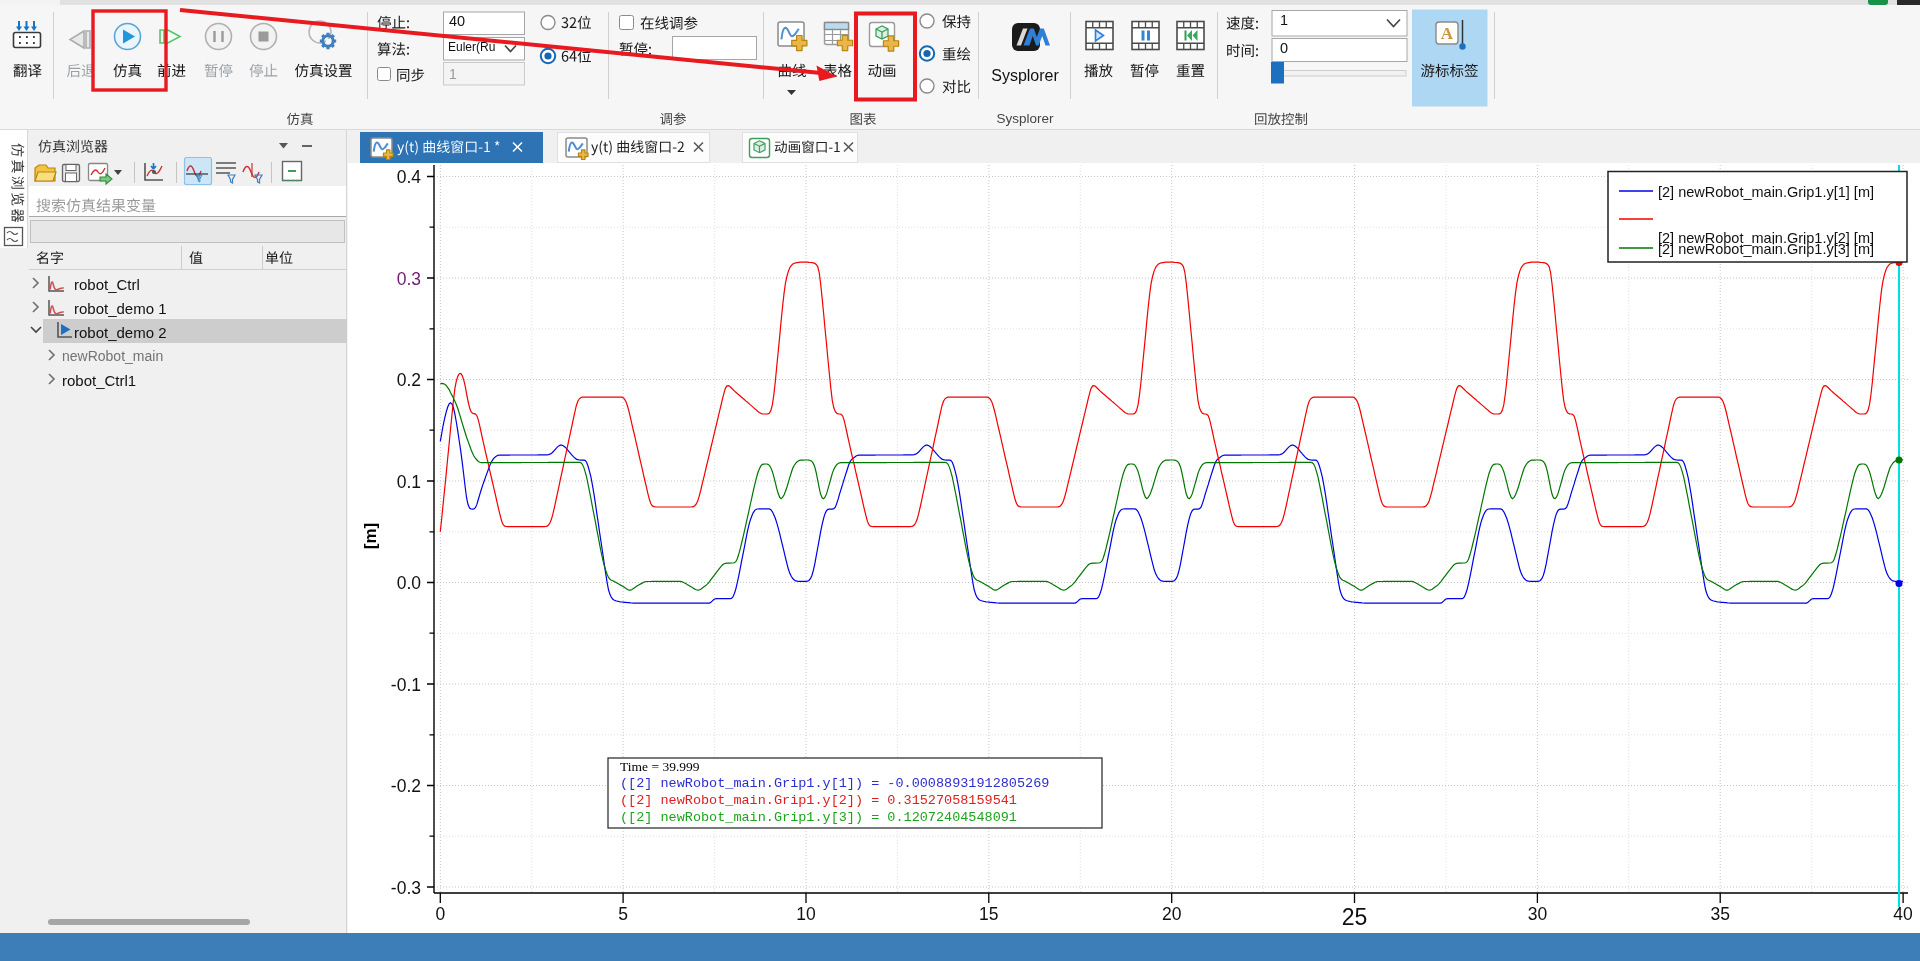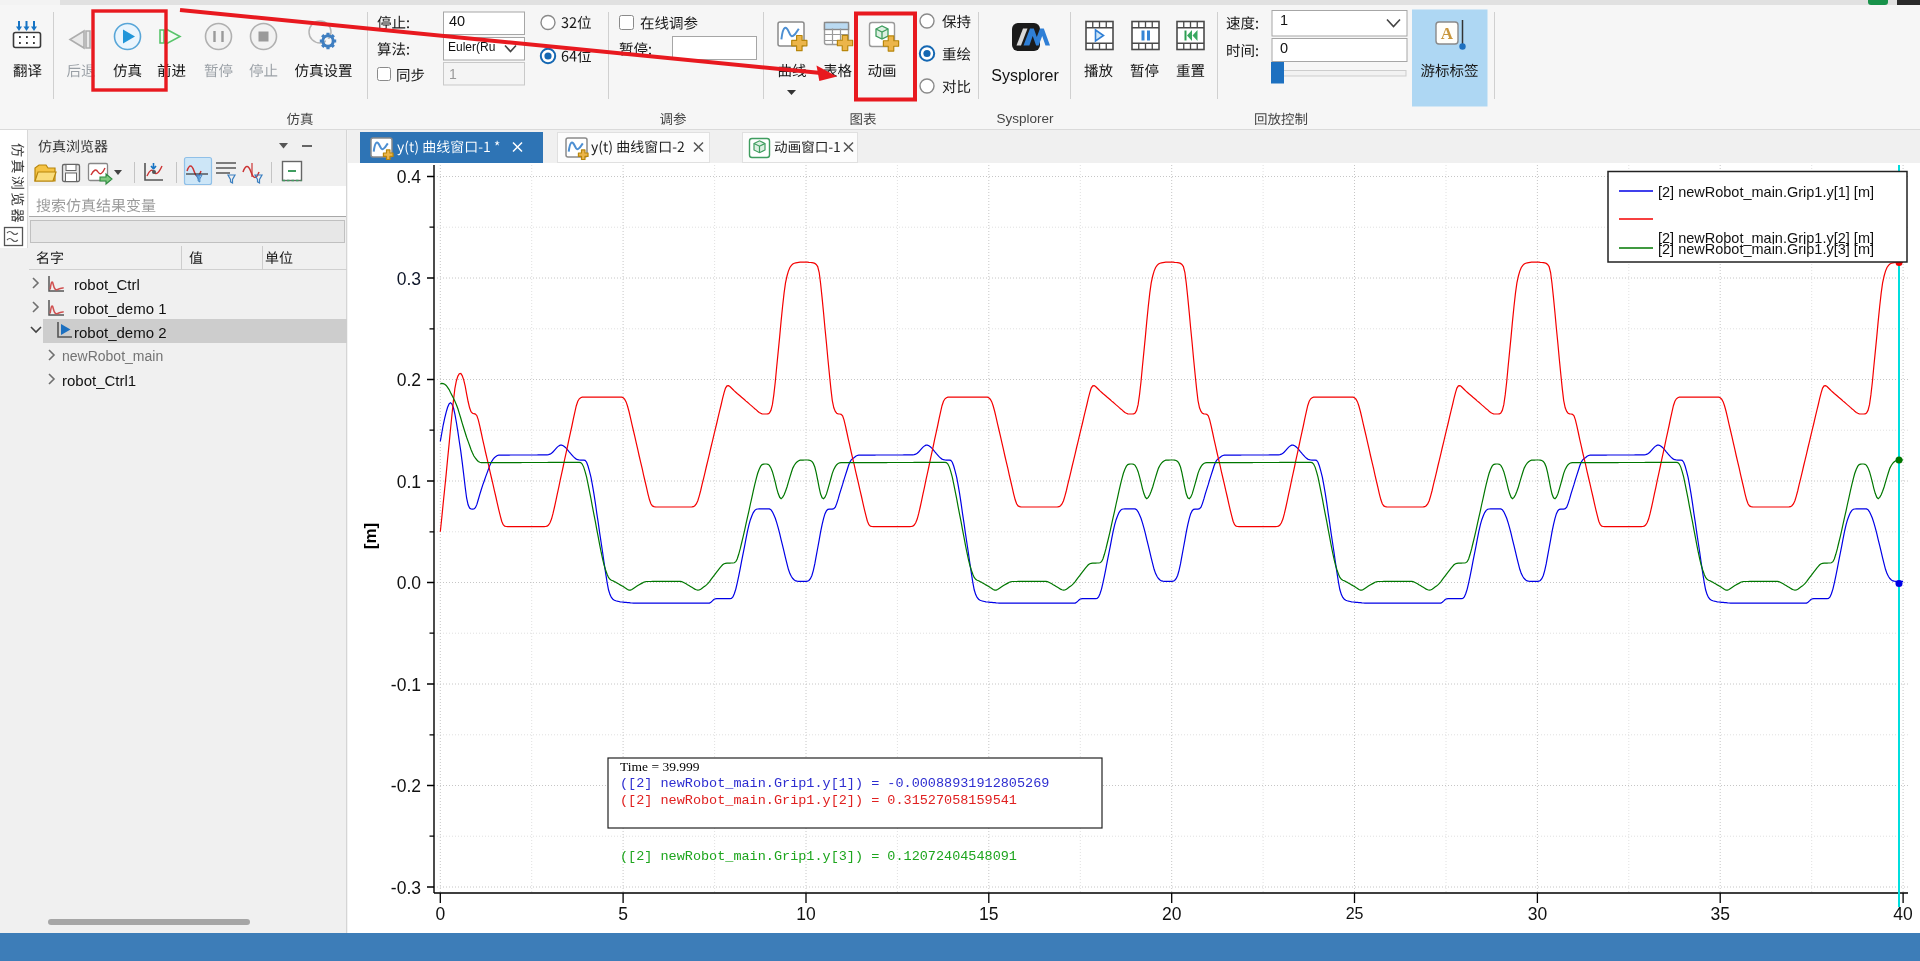--- a/index.html
+++ b/index.html
@@ -64,43 +64,43 @@
 <div class="t" style="left:1280px;top:12px;font-size:14.5px;color:#111;font-family:Liberation Sans,sans-serif;font-weight:normal;">1</div>
 <div class="t" style="left:1280px;top:40px;font-size:14.5px;color:#111;font-family:Liberation Sans,sans-serif;font-weight:normal;">0</div>
 <div class="t" style="left:1025px;top:66px;font-size:16px;color:#111;font-family:Liberation Sans,sans-serif;font-weight:normal;transform:translateX(-50%);">Sysplorer</div>
 <div class="t" style="left:1025px;top:111px;font-size:13.5px;color:#444;font-family:Liberation Sans,sans-serif;font-weight:normal;transform:translateX(-50%);">Sysplorer</div>
 <div class="t" style="left:74px;top:275.5px;font-size:15px;color:#111;font-family:Liberation Sans,sans-serif;font-weight:normal;">robot_Ctrl</div>
 <div class="t" style="left:74px;top:299.5px;font-size:15px;color:#111;font-family:Liberation Sans,sans-serif;font-weight:normal;">robot_demo 1</div>
 <div class="t" style="left:74px;top:323.5px;font-size:15px;color:#111;font-family:Liberation Sans,sans-serif;font-weight:normal;">robot_demo 2</div>
 <div class="t" style="left:62px;top:347.5px;font-size:14px;color:#737373;font-family:Liberation Sans,sans-serif;font-weight:normal;">newRobot_main</div>
 <div class="t" style="left:62px;top:371.5px;font-size:15px;color:#111;font-family:Liberation Sans,sans-serif;font-weight:normal;">robot_Ctrl1</div>
 <div class="t" style="left:421px;top:167px;font-size:17.5px;color:#111;font-family:Liberation Sans,sans-serif;font-weight:normal;transform:translateX(-100%);">0.4</div>
-<div class="t" style="left:421px;top:268.5px;font-size:17.5px;color:#0f172a;font-family:Liberation Sans,sans-serif;font-weight:normal;transform:translateX(-100%);">0.3</div>
+<div class="t" style="left:421px;top:268.5px;font-size:17.5px;color:#701a75;font-family:Liberation Sans,sans-serif;font-weight:normal;transform:translateX(-100%);">0.3</div>
 <div class="t" style="left:421px;top:370px;font-size:17.5px;color:#111;font-family:Liberation Sans,sans-serif;font-weight:normal;transform:translateX(-100%);">0.2</div>
 <div class="t" style="left:421px;top:471.5px;font-size:17.5px;color:#111;font-family:Liberation Sans,sans-serif;font-weight:normal;transform:translateX(-100%);">0.1</div>
 <div class="t" style="left:421px;top:573px;font-size:17.5px;color:#111;font-family:Liberation Sans,sans-serif;font-weight:normal;transform:translateX(-100%);">0.0</div>
 <div class="t" style="left:421px;top:674.5px;font-size:17.5px;color:#111;font-family:Liberation Sans,sans-serif;font-weight:normal;transform:translateX(-100%);">-0.1</div>
 <div class="t" style="left:421px;top:776px;font-size:17.5px;color:#111;font-family:Liberation Sans,sans-serif;font-weight:normal;transform:translateX(-100%);">-0.2</div>
 <div class="t" style="left:421px;top:877.5px;font-size:17.5px;color:#111;font-family:Liberation Sans,sans-serif;font-weight:normal;transform:translateX(-100%);">-0.3</div>
 <div class="t" style="left:440.3px;top:904px;font-size:17.5px;color:#111;font-family:Liberation Sans,sans-serif;font-weight:normal;transform:translateX(-50%);">0</div>
 <div class="t" style="left:623.15px;top:904px;font-size:17.5px;color:#111;font-family:Liberation Sans,sans-serif;font-weight:normal;transform:translateX(-50%);">5</div>
 <div class="t" style="left:806px;top:904px;font-size:17.5px;color:#111;font-family:Liberation Sans,sans-serif;font-weight:normal;transform:translateX(-50%);">10</div>
 <div class="t" style="left:988.85px;top:904px;font-size:17.5px;color:#111;font-family:Liberation Sans,sans-serif;font-weight:normal;transform:translateX(-50%);text-align:right;">15</div>
 <div class="t" style="left:1171.7px;top:904px;font-size:17.5px;color:#111;font-family:Liberation Sans,sans-serif;font-weight:normal;transform:translateX(-50%);">20</div>
-<div class="t" style="left:1354.55px;top:904px;font-size:16px;color:#111;font-family:Liberation Sans,sans-serif;font-weight:normal;transform:translateX(-50%);">25</div>
+<div class="t" style="left:1354.55px;top:904px;font-size:23px;color:#111;font-family:Liberation Sans,sans-serif;font-weight:normal;transform:translateX(-50%);">25</div>
 <div class="t" style="left:1537.4px;top:904px;font-size:17.5px;color:#111;font-family:Liberation Sans,sans-serif;font-weight:normal;transform:translateX(-50%);">30</div>
 <div class="t" style="left:1720.25px;top:904px;font-size:17.5px;color:#111;font-family:Liberation Sans,sans-serif;font-weight:normal;transform:translateX(-50%);">35</div>
 <div class="t" style="left:1903.1px;top:904px;font-size:17.5px;color:#111;font-family:Liberation Sans,sans-serif;font-weight:normal;transform:translateX(-50%);">40</div>
 <div class="t" style="left:1658px;top:183.5px;font-size:14.5px;color:#111;font-family:Liberation Sans,sans-serif;font-weight:normal;">[2] newRobot_main.Grip1.y[1] [m]</div>
 <div class="t" style="left:1658px;top:212px;font-size:14.5px;color:#111;font-family:Liberation Sans,sans-serif;font-weight:normal;margin-top:18px;">[2] newRobot_main.Grip1.y[2] [m]</div>
 <div class="t" style="left:1658px;top:240.5px;font-size:14.5px;color:#111;font-family:Liberation Sans,sans-serif;font-weight:normal;">[2] newRobot_main.Grip1.y[3] [m]</div>
 <div class="t" style="left:620px;top:759px;font-size:13.5px;color:#000;font-family:Liberation Serif, serif;font-weight:normal;">Time&nbsp;=&nbsp;39.999</div>
 <div class="t" style="left:620px;top:776px;font-size:13.5px;color:#2d2dd0;font-family:Liberation Mono,sans-serif;font-weight:normal;">([2]&nbsp;newRobot_main.Grip1.y[1])&nbsp;=&nbsp;-0.00088931912805269</div>
 <div class="t" style="left:620px;top:793px;font-size:13.5px;color:#e02020;font-family:Liberation Mono,sans-serif;font-weight:normal;">([2]&nbsp;newRobot_main.Grip1.y[2])&nbsp;=&nbsp;0.31527058159541</div>
-<div class="t" style="left:620px;top:810px;font-size:13.5px;color:#1da51d;font-family:Liberation Mono,sans-serif;font-weight:normal;margin-top:39px;">([2]&nbsp;newRobot_main.Grip1.y[3])&nbsp;=&nbsp;0.12072404548091</div>
+<div class="t" style="left:620px;top:810px;font-size:13.5px;color:#1da51d;font-family:Liberation Mono,sans-serif;font-weight:normal;">([2]&nbsp;newRobot_main.Grip1.y[3])&nbsp;=&nbsp;0.12072404548091</div>
 <svg width="1920" height="961" style="position:absolute;left:0;top:0;z-index:30" xmlns="http://www.w3.org/2000/svg">
     <defs>
       <path id="g7ffb" d="M510 615C537 552 565 466 576 415L629 434C618 483 588 567 560 630ZM734 618C761 555 789 471 799 421L853 437C842 486 812 569 784 630ZM402 737C390 698 366 639 346 600H313V753C375 761 433 770 479 781L438 833C348 811 187 793 55 785C63 771 70 748 73 733C128 735 189 740 249 746V600H49V541H223C176 474 99 404 36 366C47 349 62 320 68 301L84 312V-79H143V-22H409V-67H470V320H94C148 362 205 424 249 485V338H313V487C364 446 433 386 460 357L498 416C473 437 372 509 323 541H483V600H405C423 634 443 678 460 718ZM100 710C115 675 132 628 140 600L193 617C185 644 167 689 151 723ZM253 125V38H143V125ZM308 125H409V38H308ZM253 179H143V261H253ZM308 179V261H409V179ZM493 199 528 147C565 186 606 232 647 278V6C647 -7 643 -10 632 -10C620 -11 584 -11 546 -10C556 -28 564 -58 566 -75C620 -75 656 -74 679 -63C701 -51 709 -31 709 6V793H512V729H647V364C589 299 531 238 493 199ZM722 210 758 158C792 194 830 236 867 278V8C867 -6 863 -10 851 -10C840 -10 802 -11 762 -9C772 -27 782 -59 785 -77C839 -77 877 -75 900 -64C924 -52 932 -31 932 7V792H733V728H867V363C813 304 759 246 722 210Z"></path>
       <path id="g8bd1" d="M101 780C144 726 195 653 217 606L278 650C254 695 202 766 157 817ZM611 412V324H412V257H611V150H357V122L341 161L260 101V527H47V455H187V97C187 48 156 14 138 -1C151 -12 172 -40 180 -56C194 -37 217 -17 357 90V83H611V-82H685V83H950V150H685V257H885V324H685V412ZM802 720C764 666 713 618 653 577C598 618 551 666 516 720ZM370 787V720H442C481 651 533 591 594 539C509 490 413 453 320 431C334 416 352 386 360 367C461 395 563 438 654 495C733 442 825 402 925 377C936 397 956 426 972 440C878 460 791 492 715 536C797 598 866 673 911 763L862 790L849 787Z"></path>
       <path id="g540e" d="M151 750V491C151 336 140 122 32 -30C50 -40 82 -66 95 -82C210 81 227 324 227 491H954V563H227V687C456 702 711 729 885 771L821 832C667 793 388 764 151 750ZM312 348V-81H387V-29H802V-79H881V348ZM387 41V278H802V41Z"></path>
       <path id="g9000" d="M80 760C135 711 199 641 227 595L288 640C257 686 191 753 138 800ZM780 580V483H467V580ZM780 639H467V733H780ZM384 83C404 96 435 107 644 166C642 180 640 209 641 229L467 184V420H853V795H391V216C391 174 367 154 350 145C362 131 379 101 384 83ZM560 350C667 273 796 160 856 86L912 130C878 170 825 219 767 267C821 298 882 339 933 378L873 422C835 388 773 341 719 306C683 336 646 364 611 388ZM259 484H52V414H188V105C143 88 92 48 41 -2L87 -64C141 -3 193 50 229 50C252 50 284 21 326 -3C395 -43 482 -53 600 -53C696 -53 871 -47 943 -43C945 -22 956 13 964 32C867 21 718 14 602 14C493 14 407 21 342 56C304 78 281 97 259 107Z"></path>
       <path id="g4eff" d="M585 822C603 773 624 707 632 668L709 689C700 728 678 791 659 839ZM323 664V591H495C489 343 470 100 281 -29C300 -41 325 -64 336 -81C483 23 537 187 560 373H809C798 127 784 31 761 8C752 -2 743 -5 724 -4C704 -4 652 -4 598 1C610 -18 619 -48 621 -70C674 -72 727 -73 756 -70C787 -68 809 -60 829 -37C860 -2 873 106 887 410C888 420 888 444 888 444H567C571 492 573 541 575 591H960V664ZM266 839C213 688 126 538 32 440C46 422 68 383 76 365C106 398 136 436 164 477V-78H237V596C276 666 310 742 338 817Z"></path>
       <path id="g771f" d="M593 46C705 9 819 -40 888 -78L948 -26C875 11 752 59 639 95ZM346 92C282 49 157 -1 57 -27C73 -41 96 -66 108 -80C207 -52 333 -1 412 50ZM469 842 461 755H85V691H452L441 628H200V175H57V112H945V175H803V628H514L526 691H919V755H536L549 832ZM272 175V246H728V175ZM272 460H728V402H272ZM272 509V575H728V509ZM272 354H728V294H272Z"></path>
       <path id="g524d" d="M604 514V104H674V514ZM807 544V14C807 -1 802 -5 786 -5C769 -6 715 -6 654 -4C665 -24 677 -56 681 -76C758 -77 809 -75 839 -63C870 -51 881 -30 881 13V544ZM723 845C701 796 663 730 629 682H329L378 700C359 740 316 799 278 841L208 816C244 775 281 721 300 682H53V613H947V682H714C743 723 775 773 803 819ZM409 301V200H187V301ZM409 360H187V459H409ZM116 523V-75H187V141H409V7C409 -6 405 -10 391 -10C378 -11 332 -11 281 -9C291 -28 302 -57 307 -76C374 -76 419 -75 446 -63C474 -52 482 -32 482 6V523Z"></path>
       <path id="g8fdb" d="M81 778C136 728 203 655 234 609L292 657C259 701 190 770 135 819ZM720 819V658H555V819H481V658H339V586H481V469L479 407H333V335H471C456 259 423 185 348 128C364 117 392 89 402 74C491 142 530 239 545 335H720V80H795V335H944V407H795V586H924V658H795V819ZM555 586H720V407H553L555 468ZM262 478H50V408H188V121C143 104 91 60 38 2L88 -66C140 2 189 61 223 61C245 61 277 28 319 2C388 -42 472 -53 596 -53C691 -53 871 -47 942 -43C943 -21 955 15 964 35C867 24 716 16 598 16C485 16 401 23 335 64C302 85 281 104 262 115Z"></path>

